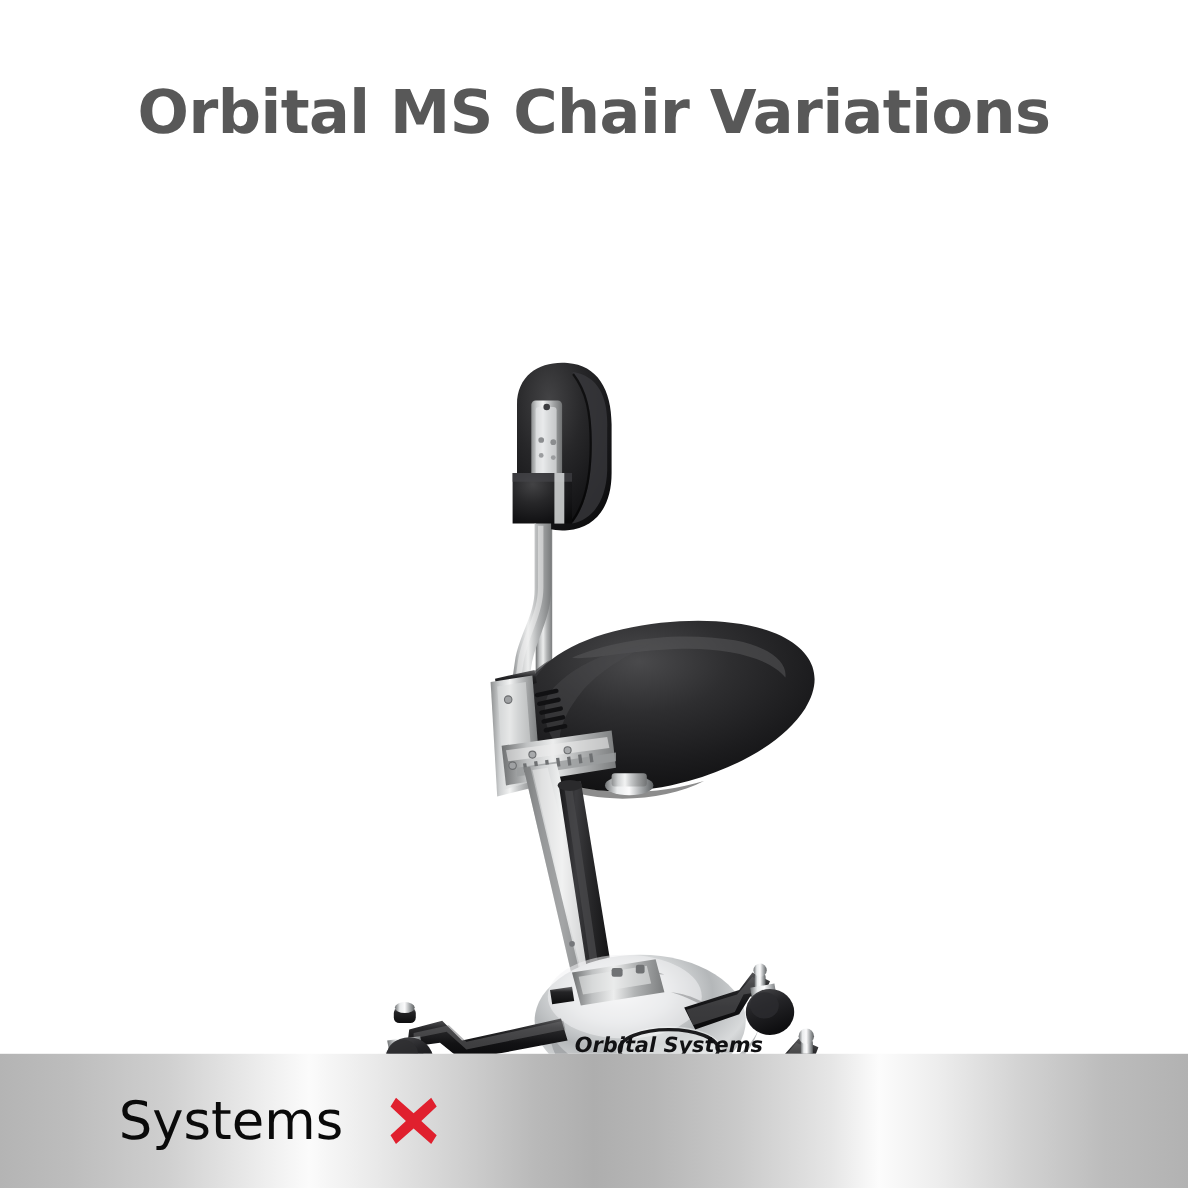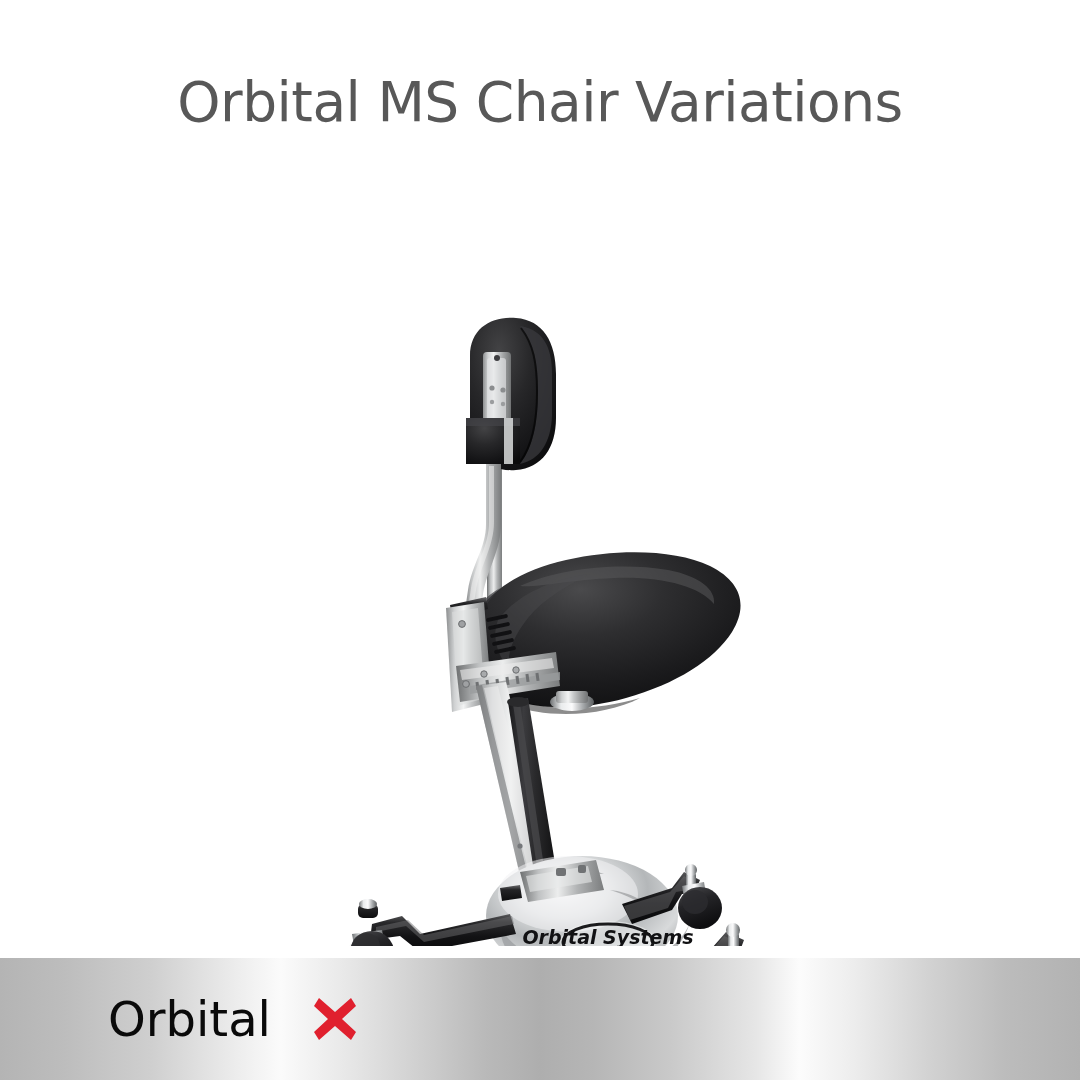--- a/index.html
+++ b/index.html
@@ -26,31 +26,31 @@
     top: 62px;
     width: 1080px;
     height: 80px;
     display: flex;
     align-items: center;
     justify-content: center;
   }
   .title-text {
     font-family: "DejaVu Sans", sans-serif;
     font-size: 55px;
-    font-weight: normal;
+    font-weight: bold;
     color: #585858;
     letter-spacing: -0.5px;
     white-space: nowrap;
   }
 
   
   .photo-stage {
     position: absolute;
     left: 0;
-    top: 146px;
+    top: 158px;
     width: 1080px;
     height: 800px;
     background: #ffffff;
   }
   .chair {
     position: absolute;
     left: 0;
     top: 0;
     width: 1080px;
     height: 800px;
@@ -395,21 +395,21 @@
           <path d="M392,862 C382,876 384,896 398,906 C384,900 378,878 392,862 Z" fill="#dadcdd"></path>
           <path d="M404,894 C416,902 432,900 442,890 C434,904 412,906 404,894 Z" fill="#000" opacity="0.35"></path>
         </g>
       </g>
     </svg>
   </div>
 
   <div class="feature-bar">
 
     <div class="feature-item armrests">
-      <span class="feature-label">Orbital</span>
+      <span class="feature-label">Systems</span>
       <span class="feature-mark">
         <svg width="46" height="46" viewBox="0 0 46 46" aria-hidden="true">
           <path d="M7,2 L23,16 L39,2 L44,10 L30,23 L44,36 L39,44 L23,30 L7,44 L2,36 L16,23 L2,10 Z" fill="#e0202e"></path>
         </svg>
       </span>
     </div>
 
   </div>
 
 </div>

